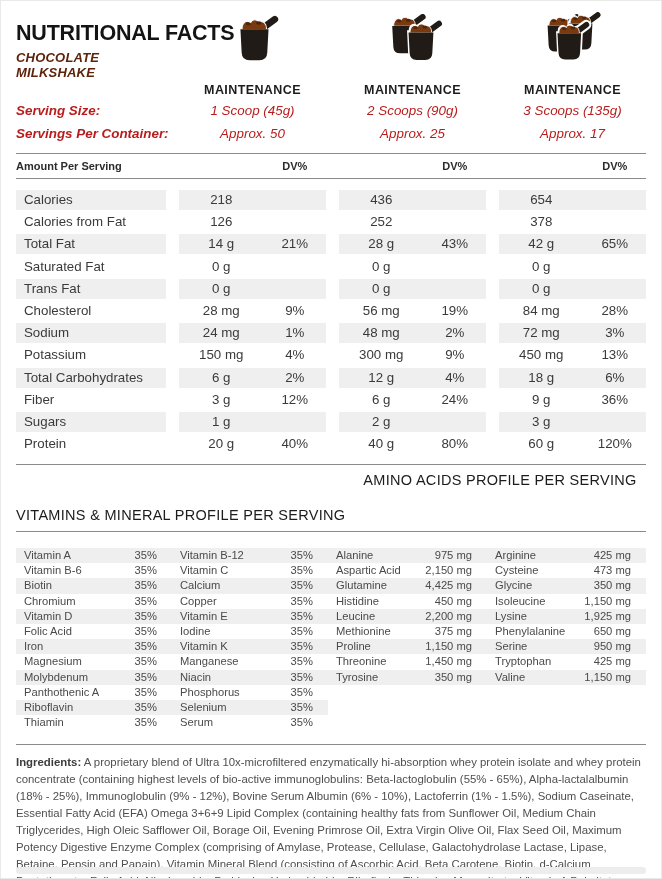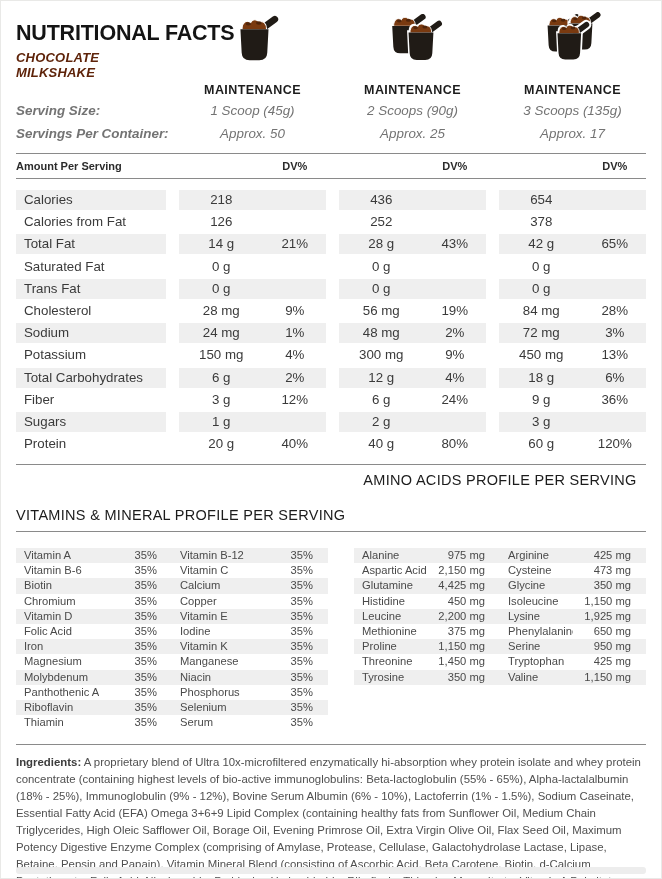--- a/index.html
+++ b/index.html
@@ -10,21 +10,21 @@
     font-family:"Liberation Sans", sans-serif; color:#3a3a3a;
   }
   .grid4 { display:grid; grid-template-columns:150px 1fr 1fr 1fr; column-gap:13px; }
 
   
   .page-title { margin:6px 0 0 0; font-size:21.5px; font-weight:bold; color:#141414; letter-spacing:-0.2px; white-space:nowrap; }
   .flavor { margin:4px 0 0 0; font-size:13px; font-weight:bold; font-style:italic; letter-spacing:0.2px; }
   .tier-cell { display:flex; flex-direction:column; align-items:center; justify-content:flex-end; height:82px;gap:12px; }
   .tier-label { font-weight:bold; font-size:12.5px; letter-spacing:0.4px; color:#1d1d1d; margin-top:4px; white-space:nowrap; }
   .serving-rows { margin-top:2px; }
-  .serving-row { font-size:13.4px; font-style:italic; line-height:23px; color:#737373; }
+  .serving-row { font-size:13.4px; font-style:italic; line-height:23px; color:#b91c1c; }
   .serving-row .lab { font-weight:bold; white-space:nowrap; }
   .serving-row .val { text-align:center; white-space:nowrap; }
 
   
   .aps-bar { margin-top:8px; border-top:1px solid #8a8a8a; border-bottom:1px solid #8a8a8a; padding:6px 0;
              font-size:11px; font-weight:bold; color:#2c2c2c; }
   .flexcell { display:flex; }
   .flexcell .amt { flex:1.15; text-align:center; }
   .flexcell .dv  { flex:0.85; text-align:center; }
 
@@ -34,21 +34,21 @@
   .nrow .labcell { padding-left:8px; white-space:nowrap; }
   .nrow.striped .labcell, .nrow.striped .vcell { background:#efefef; }
 
   
   .section-heads { display:flex; gap:26px; margin-top:10px; border-top:1px solid #8a8a8a; border-bottom:1px solid #8a8a8a; padding:7px 0 8px 0; }
   .section-title { font-size:14.5px; color:#1c1c1c; letter-spacing:0.3px; white-space:nowrap; }
   .sh-left { width:312px;margin-top:35px; }
   .sh-right { flex:1; text-align:center; }
 
   
-  .profiles { display:flex; gap:26px; margin-top:16px; align-items:flex-start; }
+  .profiles { display:flex; margin-top:16px; align-items:flex-start; }
   .profile-left { width:312px; }
   .profile-right { flex:1; }
   .mrow { display:flex; height:15.2px; line-height:15.2px; font-size:11.2px; color:#4a4a4a; }
   .mrow.striped { background:#efefef; }
   .half { flex:1; display:flex; min-width:0; }
   .half .nm { flex:1; padding-left:8px; white-space:nowrap; overflow:hidden; }
   .half .vl { width:58px; text-align:right; padding-right:15px; white-space:nowrap; }
 
   
   .ingredients { margin-top:14px; border-top:1px solid #8a8a8a; padding-top:9px; }

